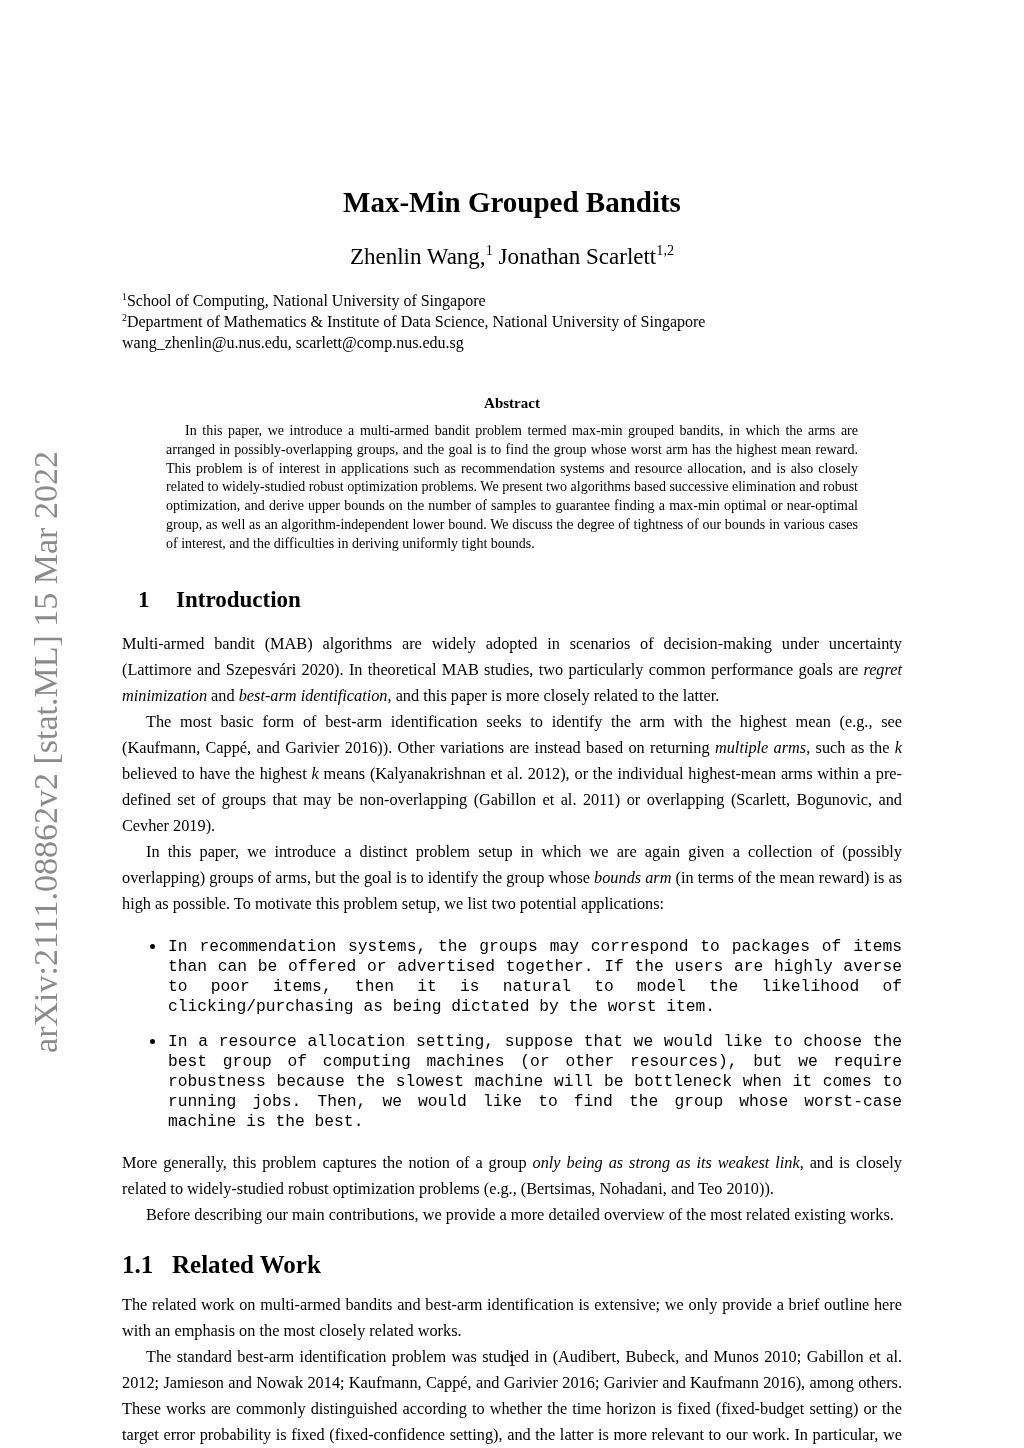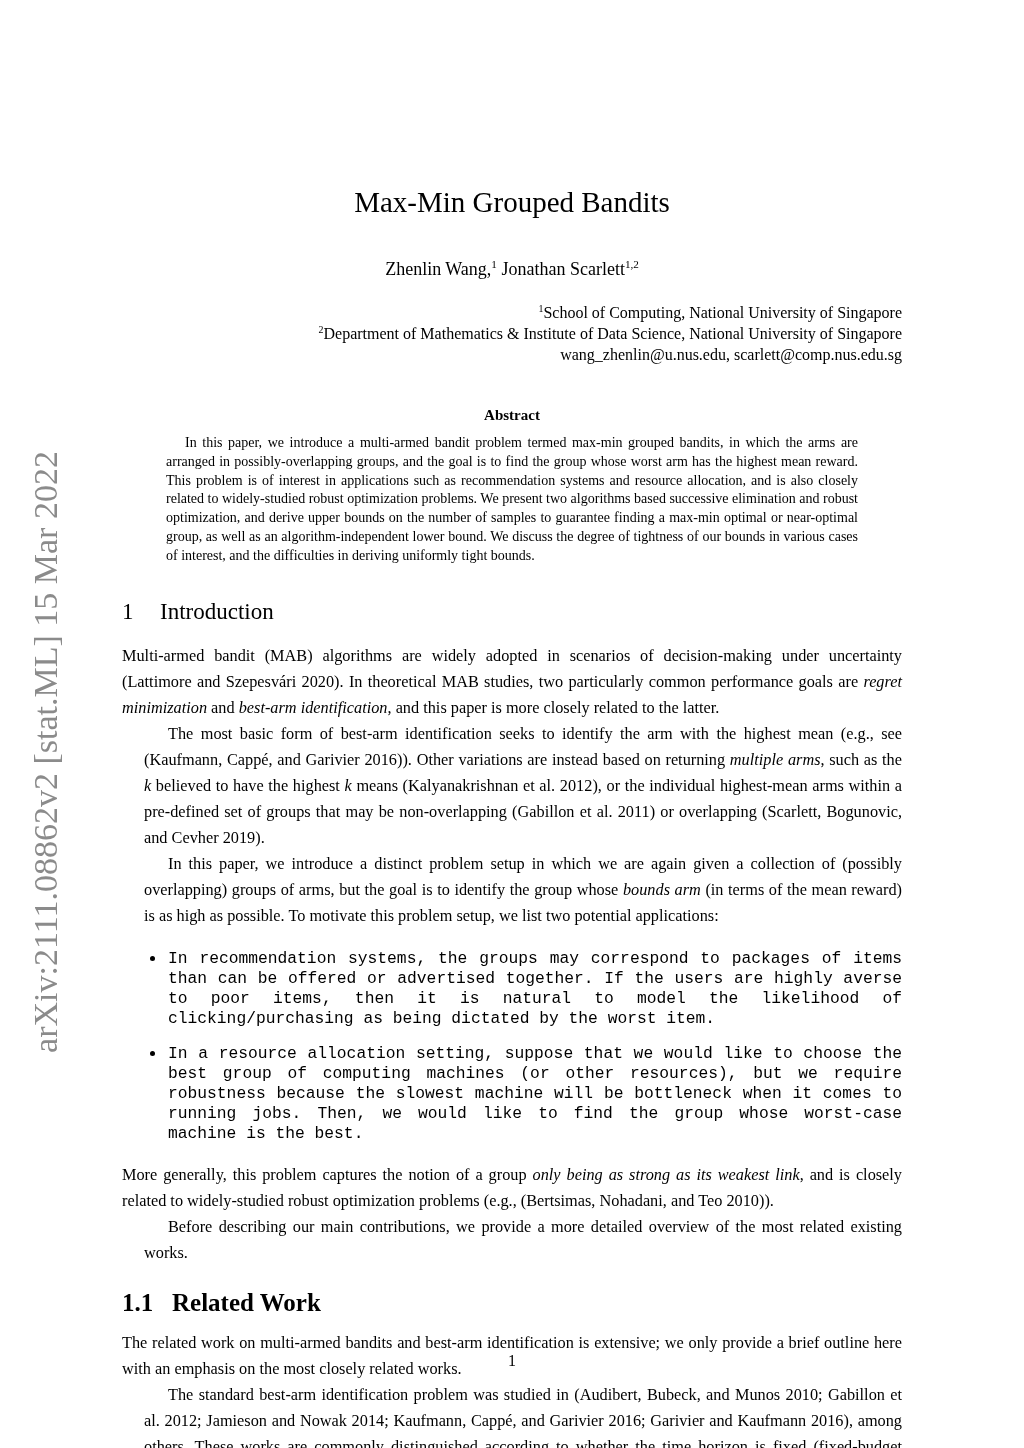--- a/index.html
+++ b/index.html
@@ -8,49 +8,49 @@
     width:1024px;height:1448px;
     background:#ffffff;
     margin:0 auto;
     font-family:"Liberation Serif", serif;
     color:#000000;
     overflow:hidden;
   }
   .content{position:absolute;left:122px;top:0;width:780px;}
   .paper-title{
     margin:186px 0 0 0;
-    font-size:29px;line-height:32px;font-weight:normal;
+    font-size:29px;line-height:32px;font-weight:bold;
     text-align:center;
   }
-  .authors{margin-top:40px;font-size:18px;line-height:22px;text-align:center;}
-  .affiliations{margin-top:22px;font-size:16px;line-height:21px;text-align:right;}
+  .authors{margin-top:28px;font-size:23px;line-height:22px;text-align:center;}
+  .affiliations{margin-top:22px;font-size:16px;line-height:21px;text-align:left;}
   sup{font-size:62%;line-height:0;}
   .abstract-block{width:692px;margin:42px auto 16px auto;}
   .abstract-heading{font-size:15px;font-weight:bold;text-align:center;line-height:16px;}
   .abstract-body{
     margin:11px 0 0 0;
     font-size:14px;line-height:18.8px;
     text-align:justify;text-indent:19px;
   }
   .section-heading{
-    margin:33px 0 0 0;
-    font-size:23px;line-height:26px;font-weight:normal;
+    margin:33px 0 0 16px;
+    font-size:23px;line-height:26px;font-weight:bold;
   }
   .section-heading .sec-num{display:inline-block;min-width:38px;}
   .subsection-heading{
     margin:26px 0 0 0;
     font-size:25px;line-height:22px;font-weight:bold;
   }
   .subsection-heading .sec-num{display:inline-block;min-width:50px;}
   .body-par{
     margin:0;font-size:16.3px;line-height:26px;text-align:justify;
   }
   .mt18{margin-top:18px;}
   .mt16{margin-top:16px;}
-  .indent{text-indent:24px;margin-left:22px;}
+  .indent{text-indent:24px;}
   .bullet-list{
     margin:20px 0 18px 0;padding:0 0 0 44px;
     list-style:disc outside;
     font-family:Liberation Mono, monospace;
   }
   .bullet-list li{
     margin:0 0 15px 0;
     font-size:16.3px;line-height:20px;text-align:justify;
     padding-left:2px;
   }

